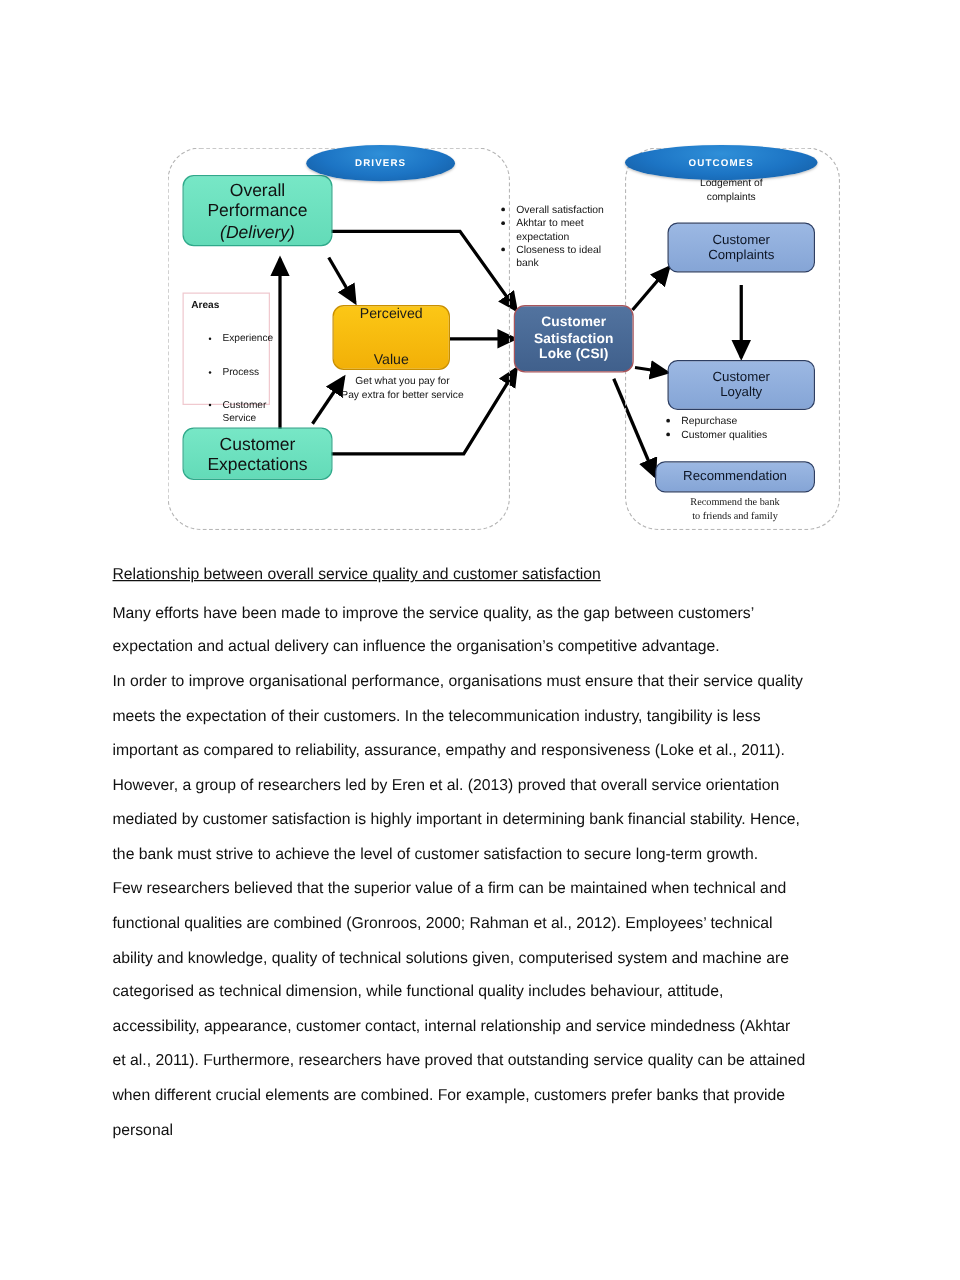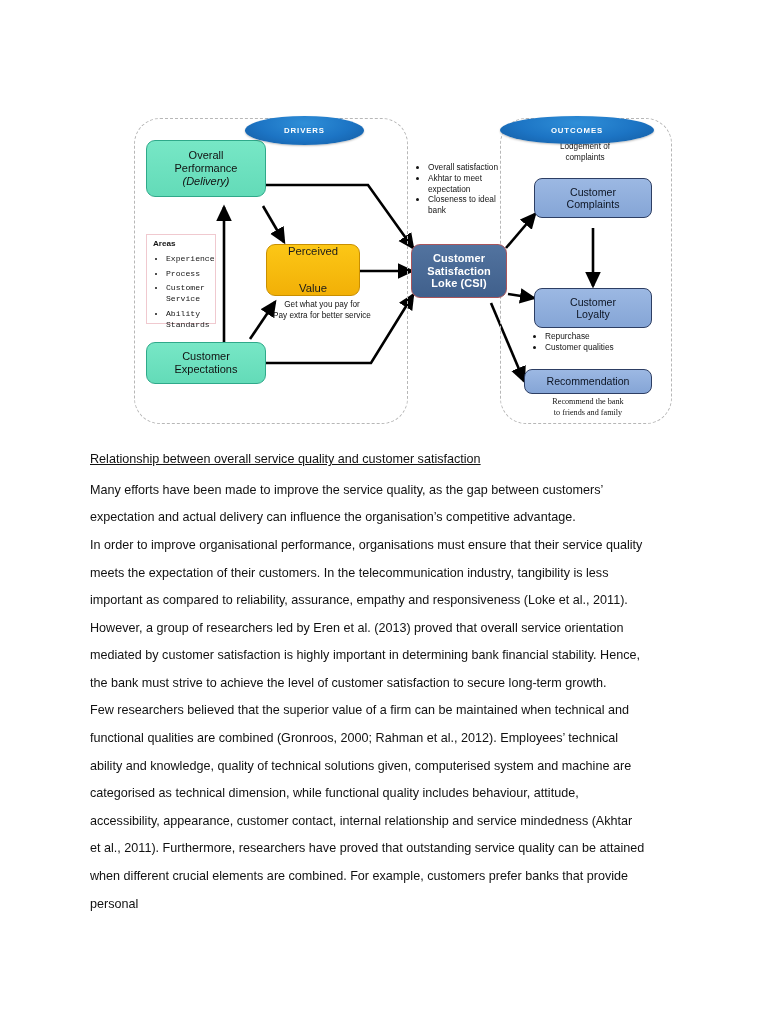--- a/index.html
+++ b/index.html
@@ -37,21 +37,21 @@
     text-align: center;
     line-height: 1.16;
     z-index: 4;
   }
 
   .node-green {
     background: linear-gradient(180deg,#77e7c6 0%, #63dbb8 100%);
     border: 1.2px solid #2fa98a;
     border-radius: 9px;
     color: #111;
-    font-size: 11px;
+    font-size: 14px;
   }
   .node-gold {
     background: linear-gradient(180deg,#fcc716 0%, #f2b007 100%);
     border: 1.2px solid #c98f00;
     border-radius: 9px;
     color: #1a1a1a;
     font-size: 11.3px;
   }
   .node-csi {
     background: linear-gradient(180deg,#52739f 0%, #40608c 100%);
@@ -98,21 +98,21 @@
     border: 1px solid #f0c9cf;
     background: #ffffff;
     padding: 4px 5px 4px 6px;
     z-index: 4;
     font-size: 8.1px;
     line-height: 1.33;
     color: #141414;
   }
   .areas-box .areas-title { font-weight: bold; margin-bottom: 1px; }
   .areas-box ul { margin: 0; padding-left: 9px; list-style: disc; }
-  .areas-box li { margin: 4px; font-family: Liberation Mono, monospace; }
+  .areas-box li { margin: 16px; }
 
   .dgm-caption {
     position: absolute;
     font-size: 8.2px;
     line-height: 1.3;
     color: #141414;
     text-align: center;
     z-index: 4;
   }
   .dgm-bullets {
@@ -213,21 +213,21 @@
   <div class="dgm-node node-gold" style="left:134px; top:130px; width:94px; height:52px;justify-content:space-between;">
     <span>Perceived</span>
     <span>Value</span>
   </div>
 
   <div class="dgm-caption" style="left:128px; top:186px; width:124px;">
     <div>Get what you pay for</div>
     <div>Pay extra for better service</div>
   </div>
 
-  <div class="dgm-bullets" style="left:287px; top:48px; width:84px;">
+  <div class="dgm-bullets" style="left:272px; top:48px; width:84px;">
     <ul>
       <li>Overall satisfaction</li>
       <li>Akhtar to meet expectation</li>
       <li>Closeness to ideal bank</li>
     </ul>
   </div>
 
   <div class="dgm-node node-csi" style="left:279px; top:130px; width:96px; height:54px;">
     <span>Customer</span>
     <span>Satisfaction</span>

